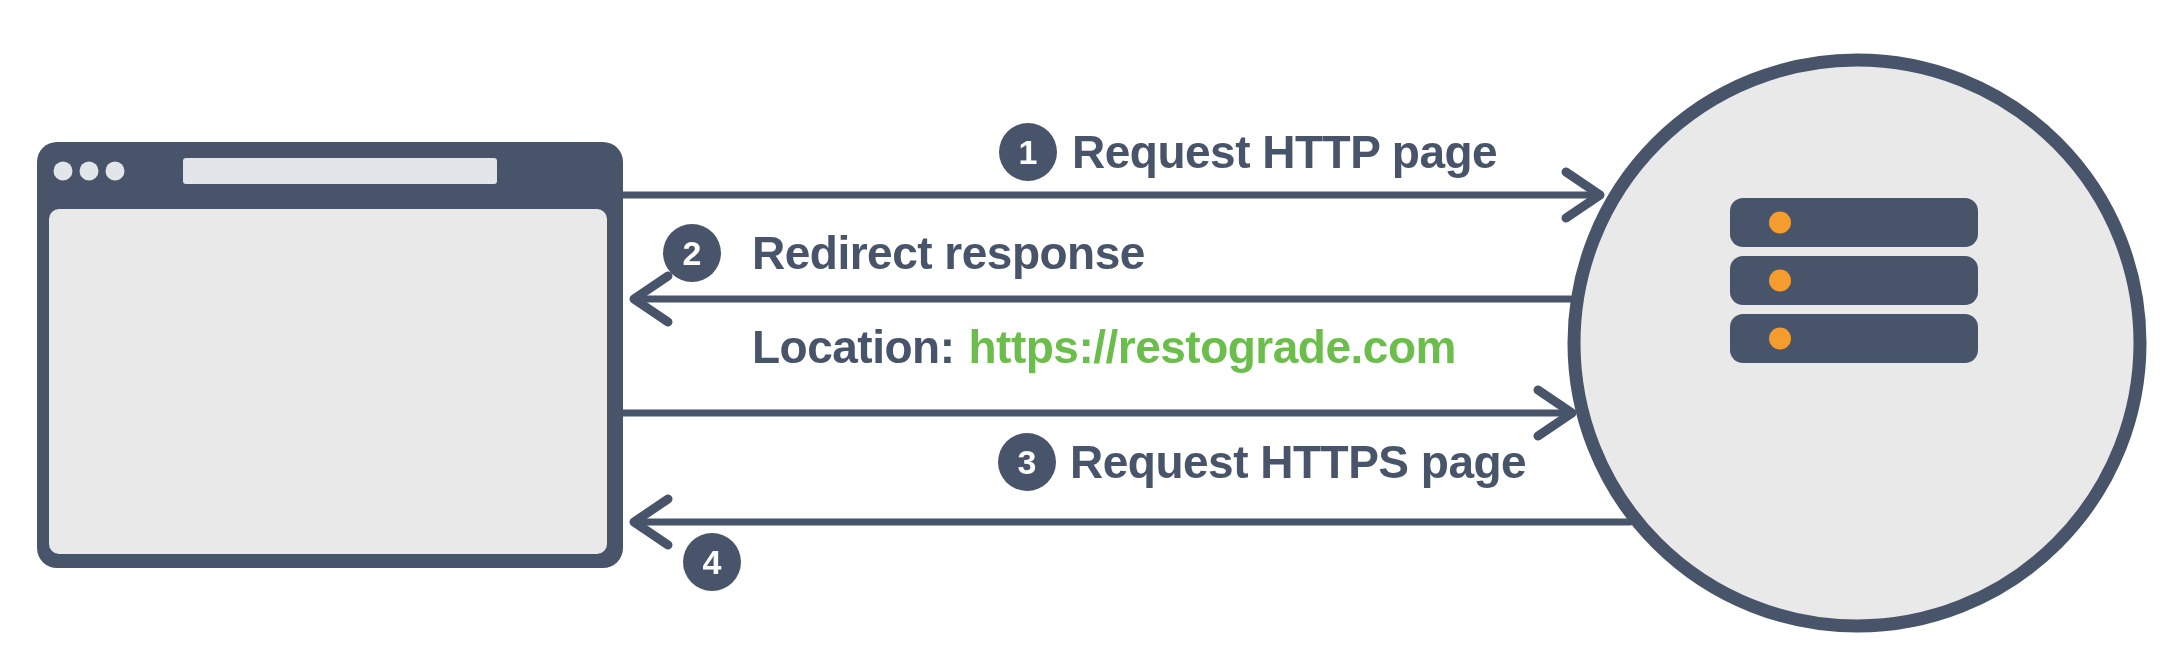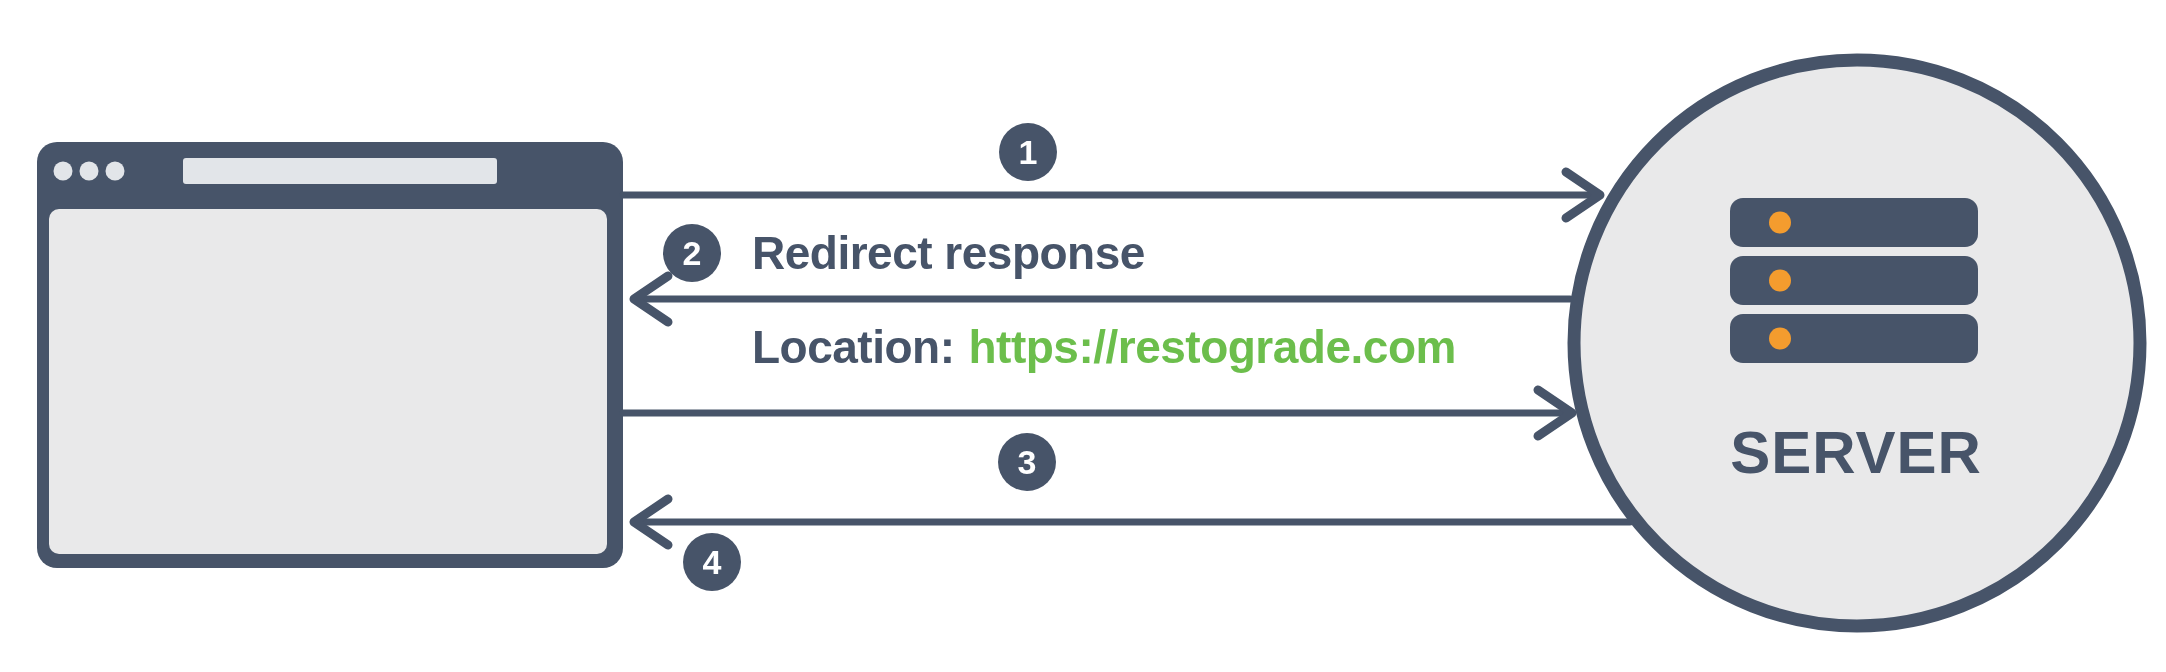--- a/index.html
+++ b/index.html
@@ -86,27 +86,28 @@
       <polyline points="1538,390 1572,413 1538,436" stroke-width="9"></polyline>
     </g>
 
     <g stroke="var(--slate)" fill="none" stroke-linecap="round" stroke-linejoin="round">
       <line x1="1630" y1="522" x2="640" y2="522" stroke-width="7"></line>
       <polyline points="668,499 634,522 668,545" stroke-width="9"></polyline>
     </g>
   </svg>
 
   <div class="overlay badge" style="left:1028px;top:152px;">1</div>
+  <div class="overlay step-label" style="left:1072px;top:152px;">Request HTTP page</div>
 
   <div class="overlay badge" style="left:692px;top:253px;">2</div>
   <div class="overlay location-line" style="left:752px;top:347px;">
     <span class="loc-label">Location:</span><span class="loc-url">https://restograde.com</span>
   </div>
 
   <div class="overlay step-label" style="left:752px;top:253px;">Redirect response</div>
 
   <div class="overlay badge" style="left:1027px;top:462px;">3</div>
+  <div class="overlay step-label" style="left:1070px;top:462px;">Request HTTPS page</div>
 
   <div class="overlay badge" style="left:712px;top:562px;">4</div>
 
-  <div class="overlay server-label" style="left:1856px;top:452px;">SERVER</div>
 
 </div>
 
 </body></html>

